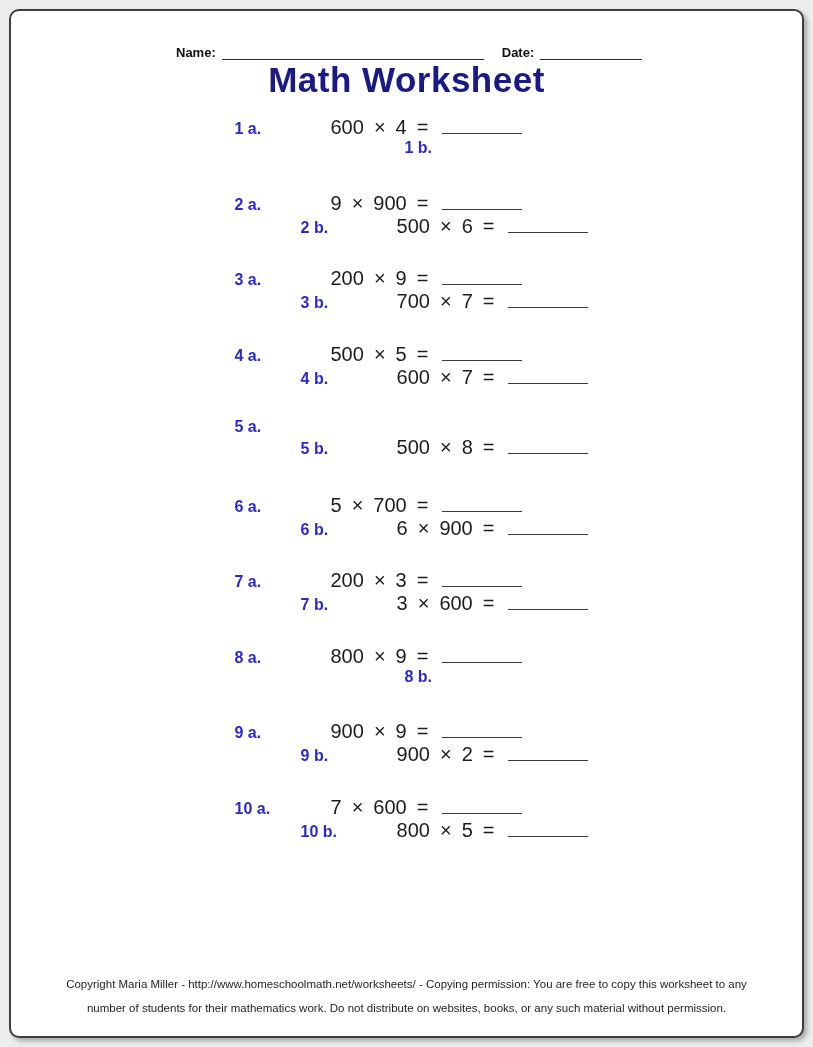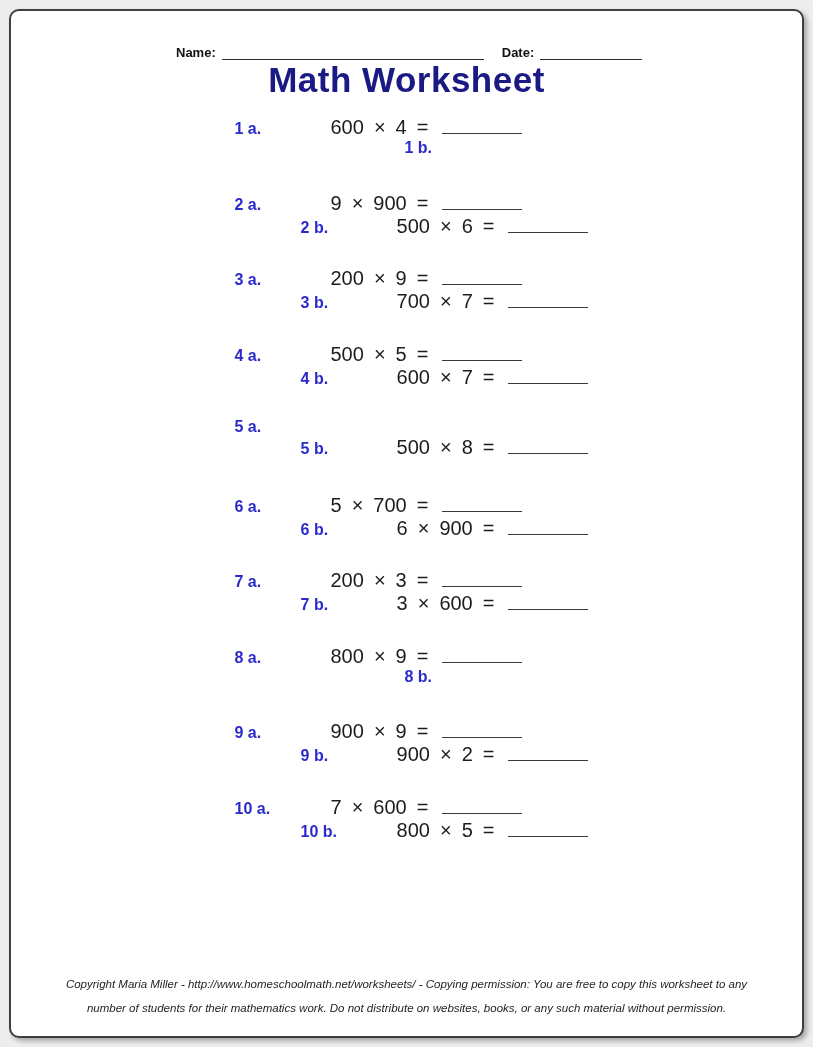--- a/index.html
+++ b/index.html
@@ -88,21 +88,20 @@
     border-bottom: 1.5px solid #3a3a3a;
     margin-left: 4px;
   }
   
   .footer {
     position: absolute;
     left: 0;
     right: 0;
     bottom: 16px;
     text-align: center;
-    font-style: italic;
     font-size: 11.5px;
     line-height: 24px;
     color: #1e1e1e;
   }
 </style>
 </head>
 <body>
 
 <div class="canvas">
   <div class="page">

